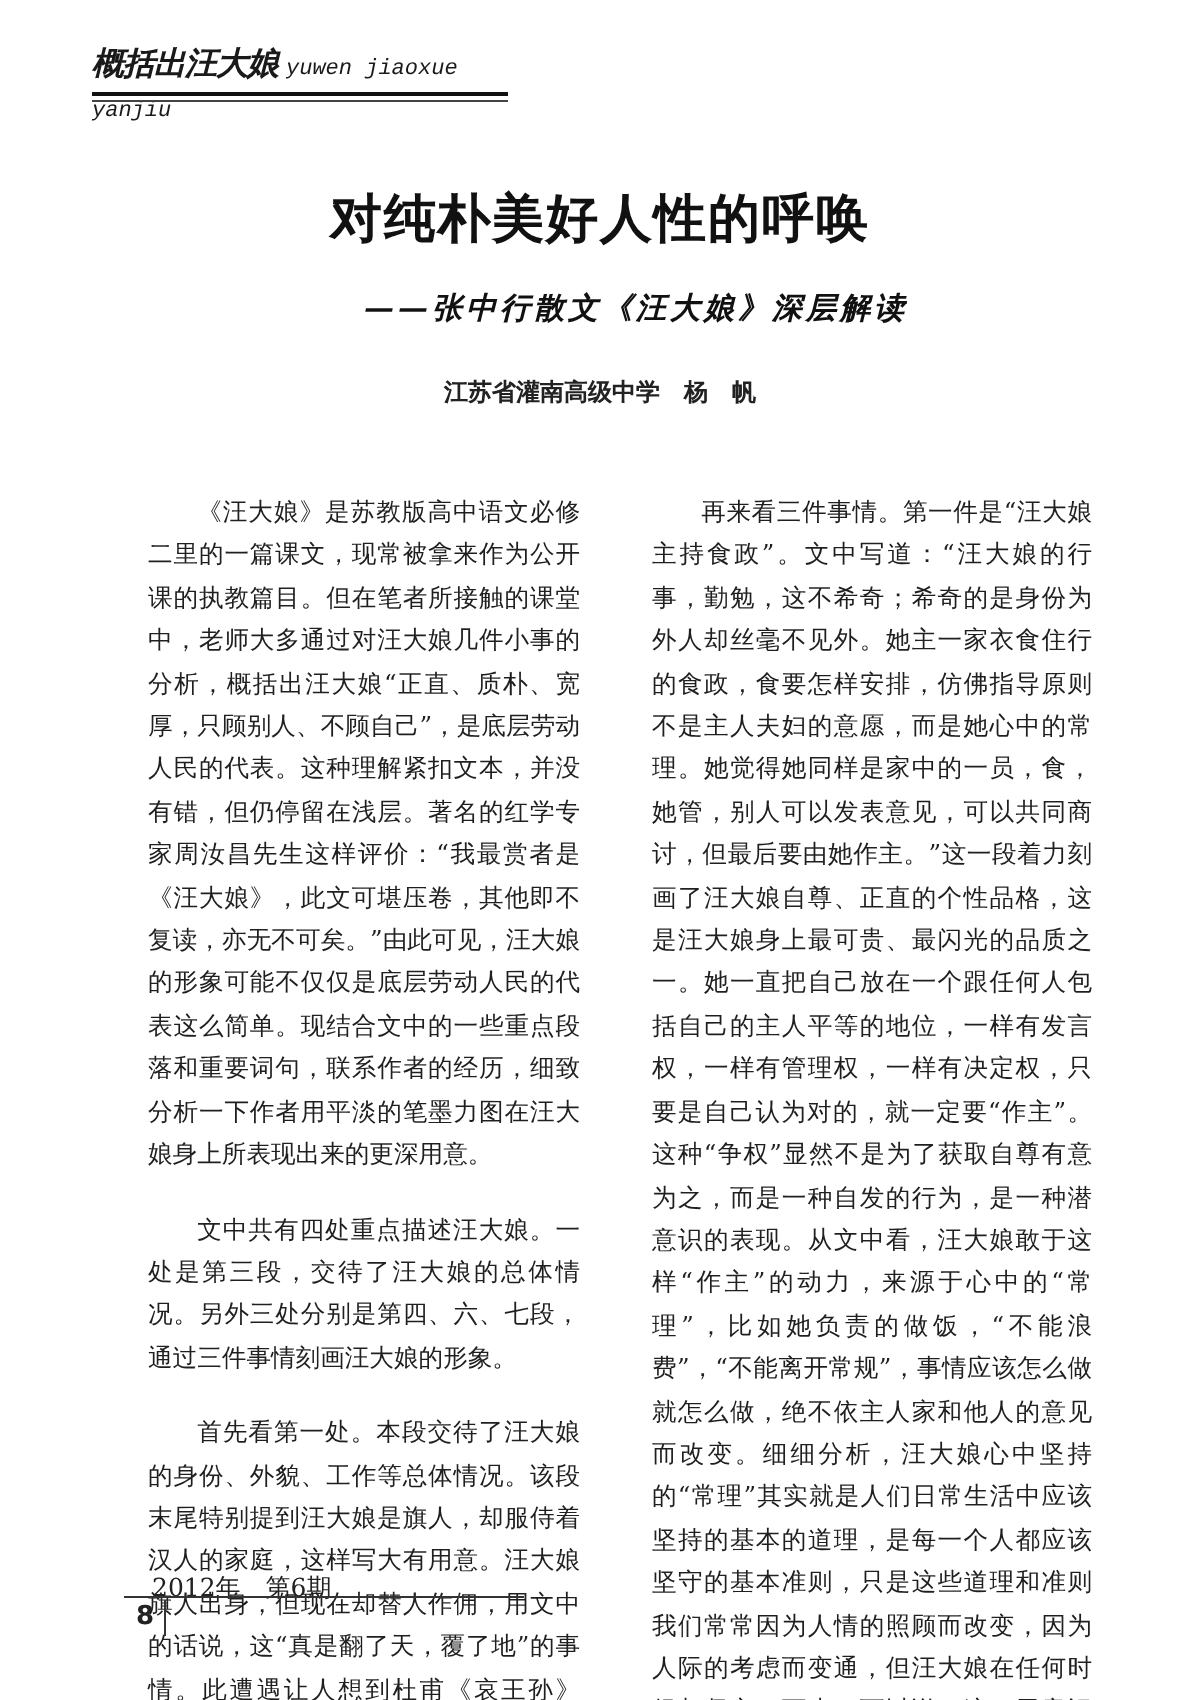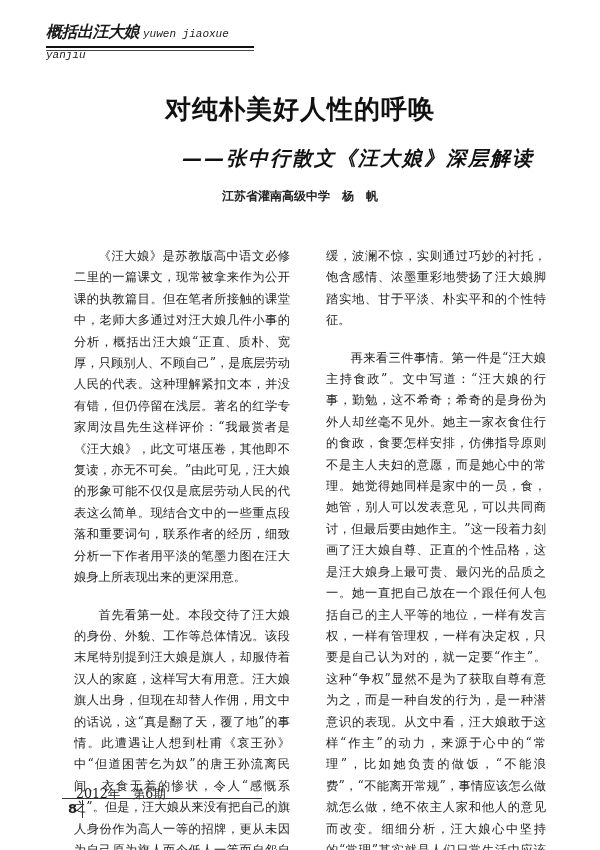--- a/index.html
+++ b/index.html
@@ -5,21 +5,21 @@
   html, body { margin:0; padding:0; }
   body { width:600px; height:850px; background:#ffffff; position:relative; overflow:hidden;
          font-family:"DejaVu Serif","Liberation Serif",serif; color:#1a1a1a; }
   .header { position:absolute; left:46px; top:22px; width:208px; }
   .journal-cn { font-family:"DejaVu Serif",serif; font-size:16px; font-weight:bold; font-style:italic; letter-spacing:-0.5px; vertical-align:baseline; }
   .journal-en { font-family:Liberation Mono, monospace; font-style:italic; font-size:11px; margin-left:4px; }
   .rule-thick { position:absolute; left:46px; top:46px; width:208px; height:2px; background:#111; }
   .rule-thin  { position:absolute; left:46px; top:50px; width:208px; height:1px; background:#444; }
   .title { position:absolute; left:0; width:600px; top:92px; text-align:center;
            font-family:"DejaVu Serif",serif; font-weight:bold; font-size:26px; letter-spacing:1px; color:#111; }
-  .subtitle { position:absolute; left:182px; top:145px; font-family:"DejaVu Serif",serif; font-style:italic; font-weight:bold; font-size:20px; letter-spacing:2px; color:#111; }
+  .subtitle { position:absolute; left:182px; top:145px; font-family:"DejaVu Serif",serif; font-style:italic; font-weight:bold; font-size:15px; letter-spacing:2px; color:#111; }
   .author { position:absolute; left:0; width:600px; top:188px; text-align:center;
             font-family:"DejaVu Sans",sans-serif; font-weight:bold; font-size:12px; color:#222; }
   .col { position:absolute; top:230px; width:248px; font-size:12.3px; line-height:21.4px; text-align:justify; color:#1f1f1f; }
   .col-left { left:58px; }
   .col-right { left:310px; width:252px; }
   .col p { margin:16px; text-indent:2em; }
   .col p.noindent { text-indent:0; }
   .footer-issue { position:absolute; left:76px; top:786px; font-size:12.5px; font-weight:normal; color:#222; font-family:"DejaVu Serif",serif; }
   .footer-rule { position:absolute; left:62px; top:798px; width:200px; height:1px; background:#333; }
   .footer-page { position:absolute; left:68px; top:801px; font-family:"DejaVu Sans",sans-serif; font-size:13px; font-weight:bold; color:#222; }
@@ -33,24 +33,24 @@
 </div>
 <div class="rule-thick"></div>
 <div class="rule-thin"></div>
 
 <h1 class="title" style="margin:0;">对纯朴美好人性的呼唤</h1>
 <div class="subtitle">——张中行散文《汪大娘》深层解读</div>
 <div class="author">江苏省灌南高级中学　杨　帆</div>
 
 <div class="col col-left">
   <p>《汪大娘》是苏教版高中语文必修二里的一篇课文，现常被拿来作为公开课的执教篇目。但在笔者所接触的课堂中，老师大多通过对汪大娘几件小事的分析，概括出汪大娘“正直、质朴、宽厚，只顾别人、不顾自己”，是底层劳动人民的代表。这种理解紧扣文本，并没有错，但仍停留在浅层。著名的红学专家周汝昌先生这样评价：“我最赏者是《汪大娘》，此文可堪压卷，其他即不复读，亦无不可矣。”由此可见，汪大娘的形象可能不仅仅是底层劳动人民的代表这么简单。现结合文中的一些重点段落和重要词句，联系作者的经历，细致分析一下作者用平淡的笔墨力图在汪大娘身上所表现出来的更深用意。</p>
+  <p>文中共有四处重点描述汪大娘。一处是第三段，交待了汪大娘的总体情况。另外三处分别是第四、六、七段，通过三件事情刻画汪大娘的形象。</p>
   <p>首先看第一处。本段交待了汪大娘的身份、外貌、工作等总体情况。该段末尾特别提到汪大娘是旗人，却服侍着汉人的家庭，这样写大有用意。汪大娘旗人出身，但现在却替人作佣，用文中的话说，这“真是翻了天，覆了地”的事情。此遭遇让人想到杜甫《哀王孙》中“但道困苦乞为奴”的唐王孙流离民间、衣食无着的惨状，令人“感慨系之”。但是，汪大娘从来没有把自己的旗人身份作为高人一等的招牌，更从未因为自己原为旗人而今低人一等而自怨自艾，相反，她心态非常平和，为人“朴实”，“持重中隐藏着不少的温和”，“过日子有舍家精神，永远不闲着”。作者这样写，表面上语气平</p>
 </div>
 
 <div class="col col-right">
-  <p class="noindent">缓，波澜不惊，实则通过巧妙的衬托，饱含感情、浓墨重彩地赞扬了汪大娘脚踏实地、甘于平淡、朴实平和的个性特征。</p>
   <p>再来看三件事情。第一件是“汪大娘主持食政”。文中写道：“汪大娘的行事，勤勉，这不希奇；希奇的是身份为外人却丝毫不见外。她主一家衣食住行的食政，食要怎样安排，仿佛指导原则不是主人夫妇的意愿，而是她心中的常理。她觉得她同样是家中的一员，食，她管，别人可以发表意见，可以共同商讨，但最后要由她作主。”这一段着力刻画了汪大娘自尊、正直的个性品格，这是汪大娘身上最可贵、最闪光的品质之一。她一直把自己放在一个跟任何人包括自己的主人平等的地位，一样有发言权，一样有管理权，一样有决定权，只要是自己认为对的，就一定要“作主”。这种“争权”显然不是为了获取自尊有意为之，而是一种自发的行为，是一种潜意识的表现。从文中看，汪大娘敢于这样“作主”的动力，来源于心中的“常理”，比如她负责的做饭，“不能浪费”，“不能离开常规”，事情应该怎么做就怎么做，绝不依主人家和他人的意见而改变。细细分析，汪大娘心中坚持的“常理”其实就是人们日常生活中应该坚持的基本的道理，是每一个人都应该坚守的基本准则，只是这些道理和准则我们常常因为人情的照顾而改变，因为人际的考虑而变通，但汪大娘在任何时候都坚守了下来。可以说，这一无意识的坚守是人与人相处过程中最难做到的，但汪大娘做到了。正因为此，汪大娘虽然非常普通，但作者写人时“第一个在记</p>
 </div>
 
 <div class="footer-issue">2012年　第6期</div>
 <div class="footer-rule"></div>
 <div class="footer-page">8</div>
 <div class="footer-vbar"></div>
 
 </body></html>

